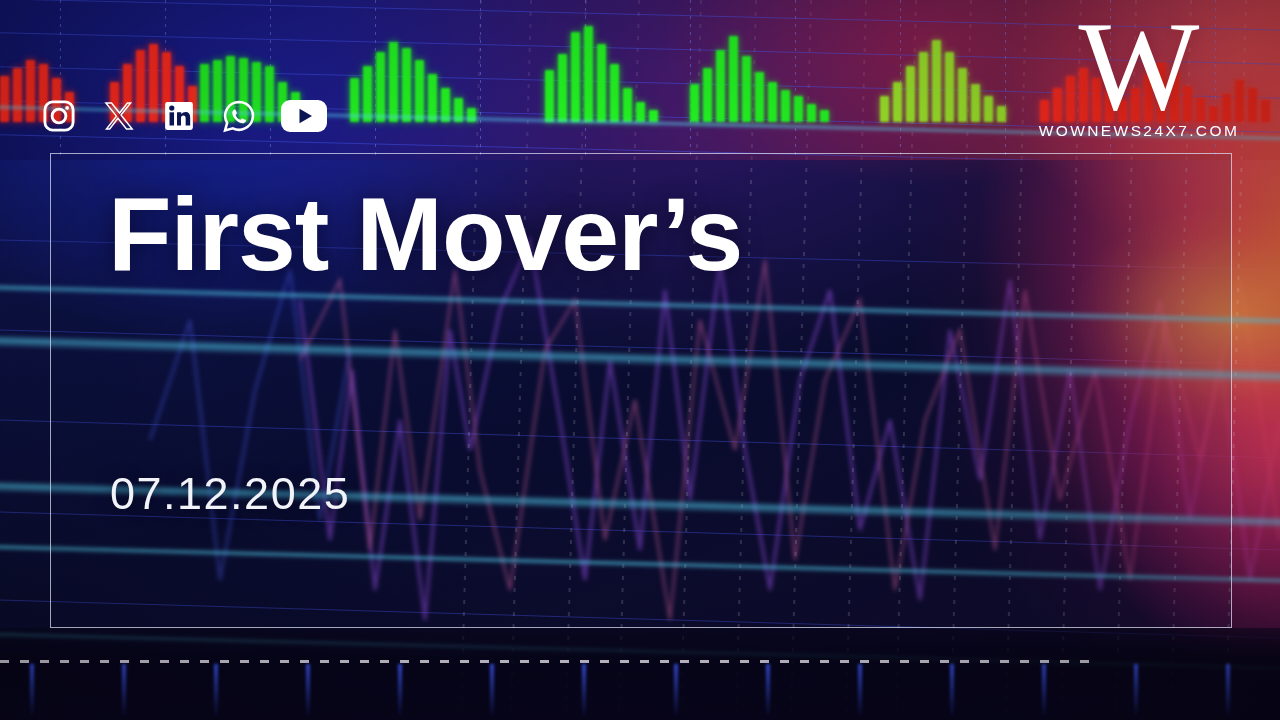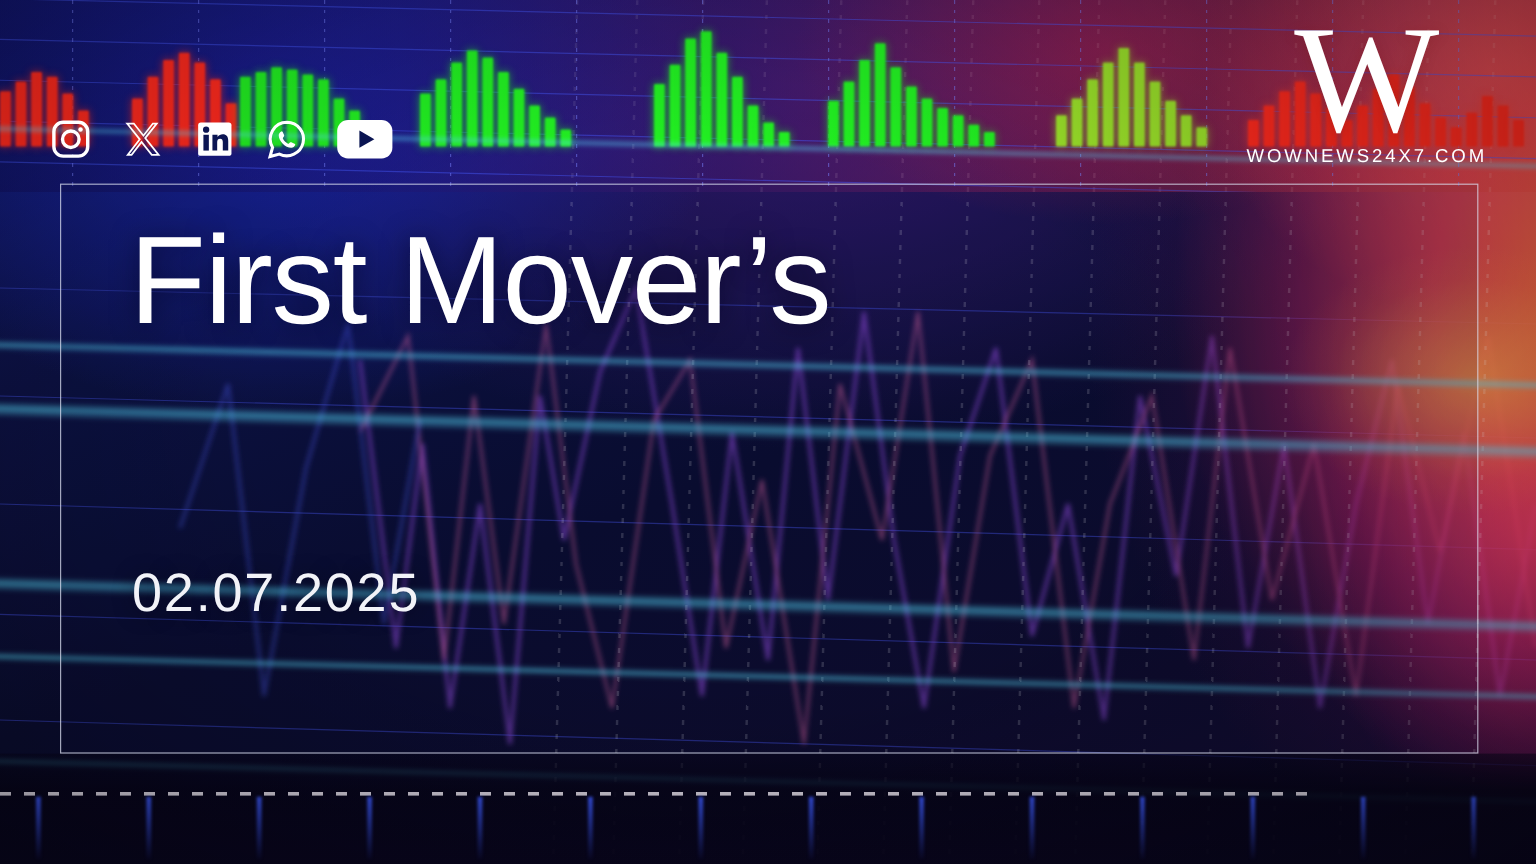--- a/index.html
+++ b/index.html
@@ -170,21 +170,21 @@
     background: rgba(10,16,60,0.10);
   }
 
   .headline {
     position: absolute;
     left: 108px; top: 180px;
     z-index: 35;
     color: #ffffff;
     font-size: 104px;
     line-height: 1.04;
-    font-weight: 400;
+    font-weight: 700;
     letter-spacing: -1px;
     text-shadow: 0 2px 22px rgba(0,0,20,0.55);
   }
   .headline-l2 { display: block; }
 
   .date {
     position: absolute;
     left: 110px; top: 468px;
     z-index: 35;
     color: #f2f3f8;
@@ -434,16 +434,16 @@
     <div class="logo-mark">W</div>
     <div class="logo-text">WOWNEWS24X7.COM</div>
   </div>
 
   <div class="frame"></div>
 
   <div class="headline">
     <span>First Mover’s</span>
   </div>
 
-  <div class="date">02.07.2025</div>
+  <div class="date">07.12.2025</div>
 
 
 </div>
 
 </body></html>

